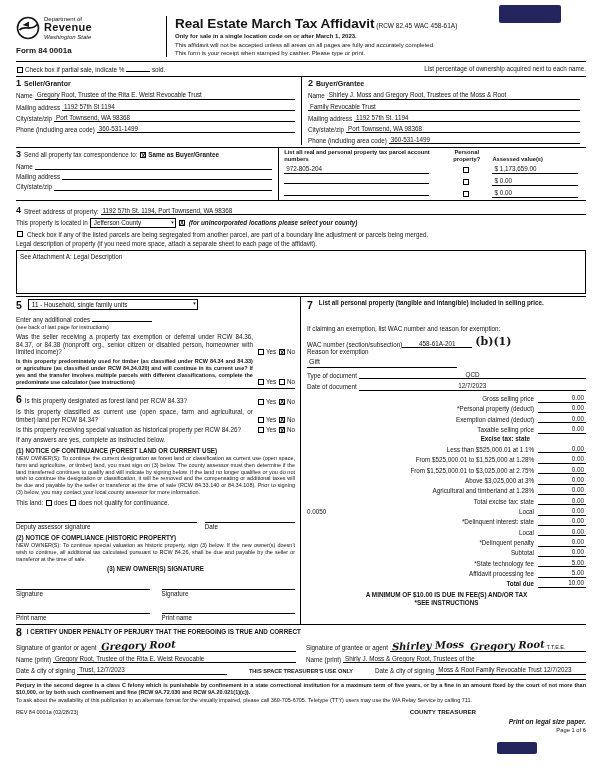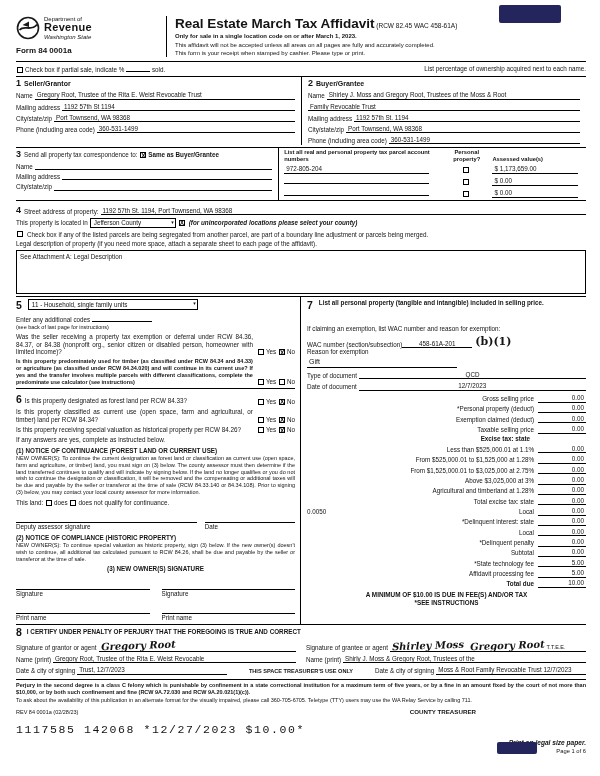--- a/index.html
+++ b/index.html
@@ -492,17 +492,16 @@
   </div>
 
   <div class="perjury tiny">Perjury in the second degree is a class C felony which is punishable by confinement in a state correctional institution for a maximum term of five years, or by a fine in an amount fixed by the court of not more than $10,000, or by both such confinement and fine (RCW 9A.72.030 and RCW 9A.20.021(1)(c)).</div>
   <div class="altfmt tiny">To ask about the availability of this publication in an alternate format for the visually impaired, please call 360-705-6705. Teletype (TTY) users may use the WA Relay Service by calling 711.</div>
 
   <div class="revrow">
     <span class="tiny">REV 84 0001a  (02/28/23)</span>
     <span class="ct">COUNTY TREASURER</span>
   </div>
 
-  <div class="stamp">1117585  142068  *12/27/2023  $10.00*</div>
 
   <div class="legalp"><span class="b i">Print on legal size paper.</span></div>
   <div class="pageno">Page 1 of 6</div>
 </div>
 
 </body></html>

